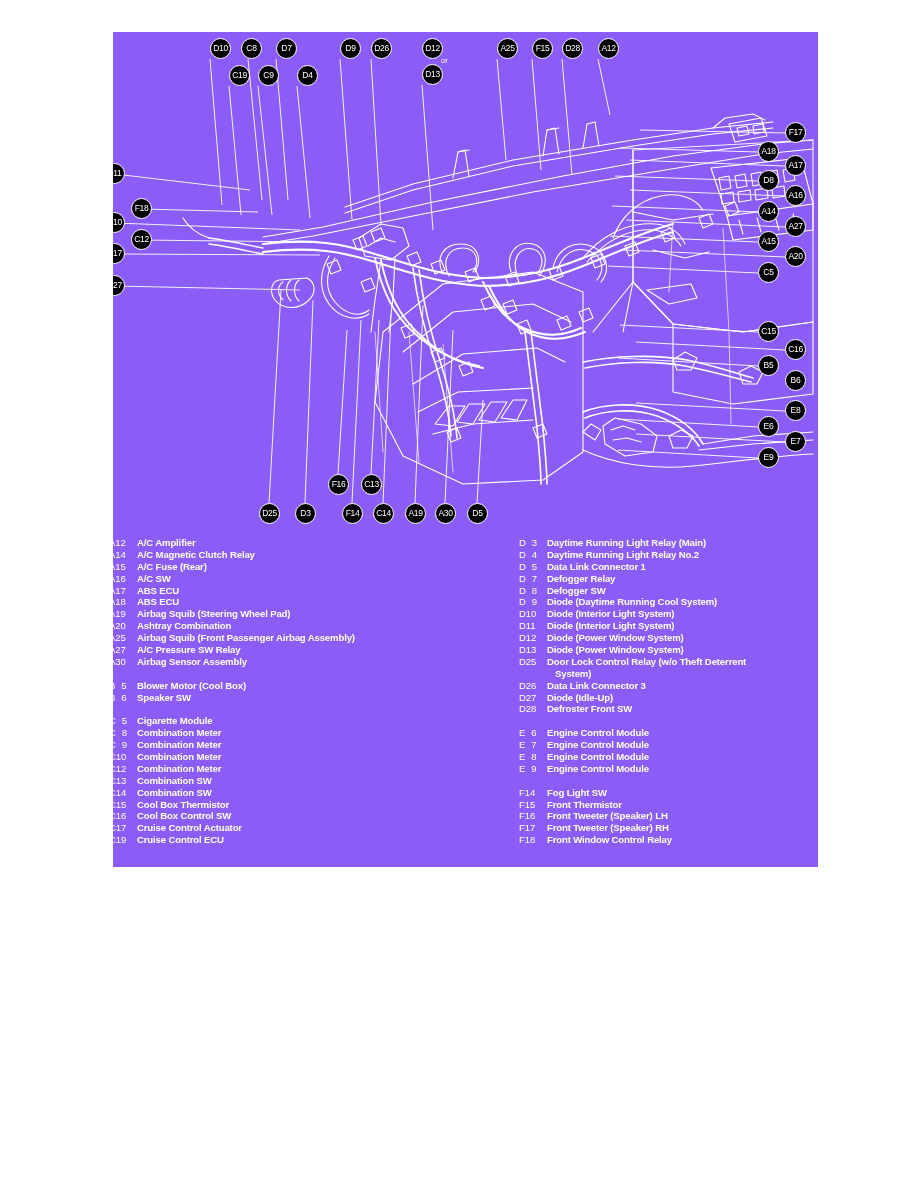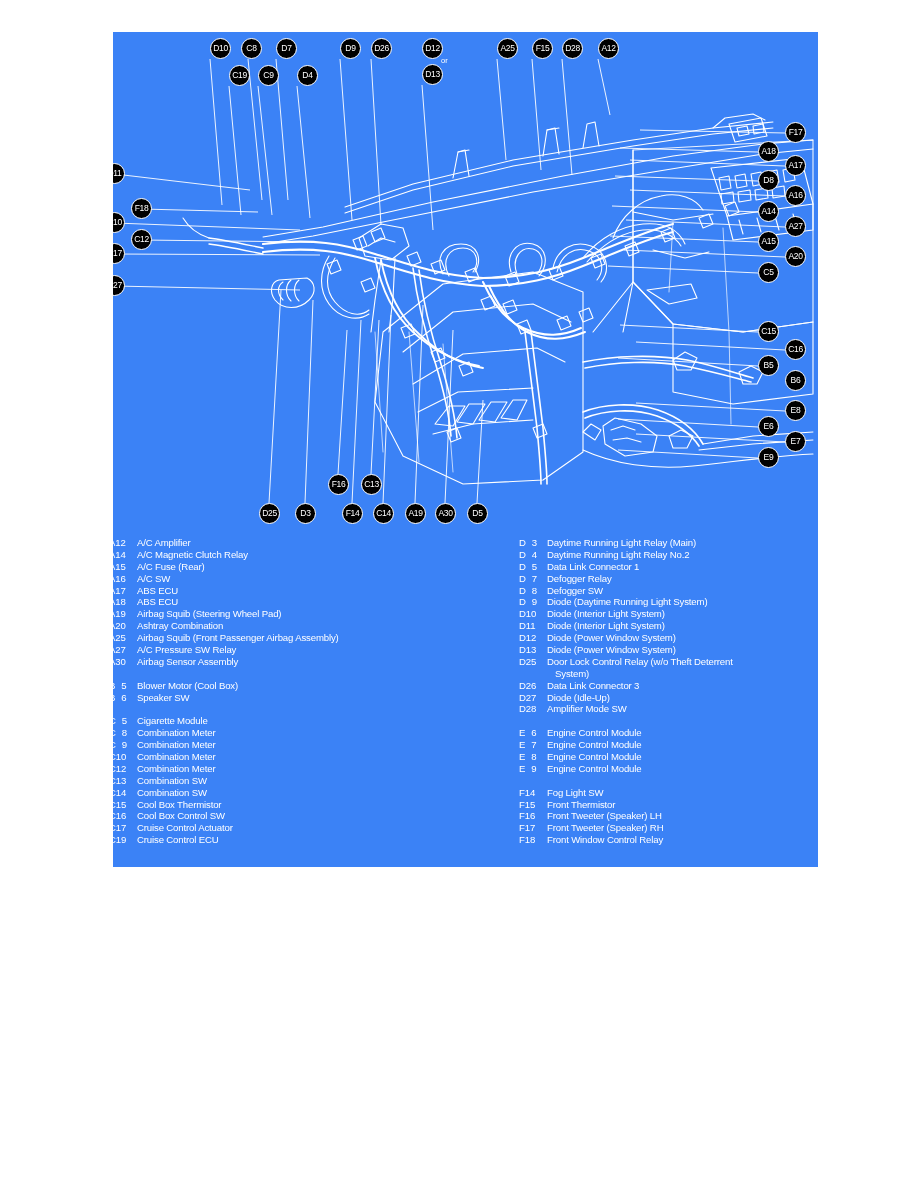--- a/index.html
+++ b/index.html
@@ -3,21 +3,21 @@
 <meta charset="utf-8">
 <style>
   html,body{margin:0;padding:0;background:#ffffff;}
   body{width:918px;height:1188px;font-family:"Liberation Sans",sans-serif;}
 
   #page{position:relative;width:918px;height:1188px;background:#fff;overflow:hidden;}
 
   
   #panel{
     position:absolute;left:113px;top:32px;width:705px;height:835px;
-    background:#3b82f6;overflow:hidden;
+    background:#8b5cf6;overflow:hidden;
   }
 
   
   #art{position:absolute;left:0;top:0;width:705px;height:500px;}
   #art svg{position:absolute;left:0;top:0;}
 
   
   .callout{
     position:absolute;width:21px;height:21px;border:1.4px solid #ffffff;
     border-radius:50%;background:#000;color:#fff;
@@ -33,21 +33,21 @@
   .legend-col.left{left:-6px;}
   .legend-col.right{left:372px;margin-left:32px;}
   .lg-row{
     display:flex;height:11.9px;line-height:11.9px;color:#ffffff;
     font-size:9.6px;letter-spacing:-0.15px;white-space:nowrap;
   }
   .lg-row .code{
     width:30px;flex:0 0 30px;text-align:left;padding-left:2px;box-sizing:border-box;
   }
   .lg-row .code .sp{display:inline-block;width:6px;}
-  .lg-row .desc{flex:1 1 auto;}
+  .lg-row .desc{flex:1 1 auto;font-weight:bold;}
   .lg-row.cont .code{visibility:hidden;}
   .lg-row.cont .desc{padding-left:8px;}
   .lg-gap{height:11.9px;}
 </style>
 </head>
 <body>
 
 <div id="page">
 
   <div id="panel">
@@ -440,21 +440,21 @@
           <div class="lg-row">
             <span class="code">D<span class="sp"></span>7</span>
             <span class="desc">Defogger Relay</span>
           </div>
           <div class="lg-row">
             <span class="code">D<span class="sp"></span>8</span>
             <span class="desc">Defogger SW</span>
           </div>
           <div class="lg-row">
             <span class="code">D<span class="sp"></span>9</span>
-            <span class="desc">Diode (Daytime Running Light System)</span>
+            <span class="desc">Diode (Daytime Running Cool System)</span>
           </div>
           <div class="lg-row">
             <span class="code">D10</span>
             <span class="desc">Diode (Interior Light System)</span>
           </div>
           <div class="lg-row">
             <span class="code">D11</span>
             <span class="desc">Diode (Interior Light System)</span>
           </div>
           <div class="lg-row">
@@ -476,21 +476,21 @@
           <div class="lg-row">
             <span class="code">D26</span>
             <span class="desc">Data Link Connector 3</span>
           </div>
           <div class="lg-row">
             <span class="code">D27</span>
             <span class="desc">Diode (Idle-Up)</span>
           </div>
           <div class="lg-row">
             <span class="code">D28</span>
-            <span class="desc">Amplifier Mode SW</span>
+            <span class="desc">Defroster Front SW</span>
           </div>
           <div class="lg-gap"></div>
           <div class="lg-row">
             <span class="code">E<span class="sp"></span>6</span>
             <span class="desc">Engine Control Module</span>
           </div>
           <div class="lg-row">
             <span class="code">E<span class="sp"></span>7</span>
             <span class="desc">Engine Control Module</span>
           </div>

